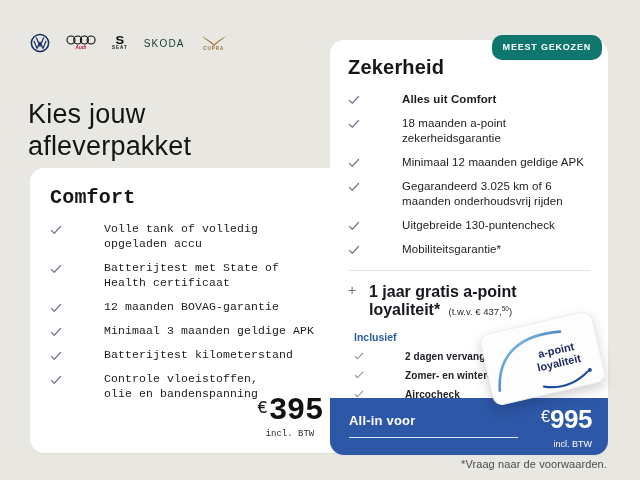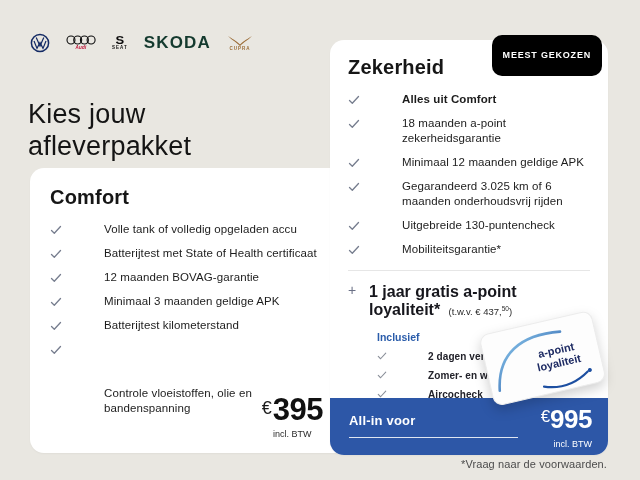--- a/index.html
+++ b/index.html
@@ -10,53 +10,53 @@
     color:#191919;
     -webkit-font-smoothing:antialiased;
   }
   
   .brand-bar{position:absolute;left:30px;top:30px;display:flex;align-items:center;gap:16px;height:26px;}
   .logo{display:flex;flex-direction:column;align-items:center;justify-content:center;gap:1px;}
   .logo-sub{font-size:4.5px;font-weight:bold;letter-spacing:1px;line-height:1;}
   .audi-sub{color:#bb0a30;letter-spacing:.2px;font-style:italic;}
   .seat-sub{color:#111;}
   .cupra-sub{color:#9a6b35;}
-  .skoda-word{font-size:17px;font-weight:bold;color:#143a2e;letter-spacing:1.2px;}
+  .skoda-word{font-size:10px;font-weight:normal;color:#143a2e;letter-spacing:1.2px;}
   .seat-s{font-size:13px;font-weight:900;color:#0d0d0d;line-height:.8;transform:scaleY(.9);}
   
   .page-title{position:absolute;left:28px;top:80px;width:210px;font-size:27px;line-height:1.2;font-weight:500;color:#141414;letter-spacing:.2px;}
   
   .card{position:absolute;background:#fff;border-radius:14px;box-shadow:0 1px 2px rgba(0,0,0,.04);}
-  .card-comfort{left:30px;top:168px;width:318px;height:285px;padding:18px 20px;box-sizing:border-box;}
+  .card-comfort{left:30px;top:168px;width:318px;height:285px;padding:18px 20px;box-sizing:border-box;font-family:Liberation Mono, monospace;}
   .card-zekerheid{left:330px;top:40px;width:278px;height:415px;padding:16px 18px;box-sizing:border-box;}
   .card-title{font-size:20px;font-weight:bold;color:#161616;margin:0 0 13px 0;letter-spacing:.2px;}
   .row{display:flex;align-items:flex-start;margin-bottom:9px;gap:33px;}
   .chk{flex:0 0 auto;width:12px;height:12px;margin:2px 9px 0 0;}
   .chk svg{display:block;}
   .row-text{font-size:11.5px;line-height:1.3;color:#1c1c1c;letter-spacing:.1px;}
   .row-text.bold{font-weight:bold;}
   .sub-row .chk{width:10px;height:10px;margin:1px 8px 0 0;}
   .sub-row{margin-bottom:6px;}
   .sub-row .row-text{font-size:10px;font-weight:bold;color:#22222a;}
   
   .price-block{position:absolute;right:25px;bottom:14px;text-align:center;}
   .price-line{white-space:nowrap;}
   .price-cur{font-size:18px;font-weight:500;color:#1a1a1a;vertical-align:6px;margin-right:1px;}
   .price-amt{font-size:31px;font-weight:bold;letter-spacing:-.5px;color:#111;}
   .price-note{font-size:9px;color:#2b2b2b;margin-top:1px;}
   
-  .badge{position:absolute;top:-5px;right:6px;background:#000000;color:#fff;font-size:9px;font-weight:bold;
-    letter-spacing:.8px;padding:16px 11px;border-radius:10px;line-height:1;}
+  .badge{position:absolute;top:-5px;right:6px;background:#0f766e;color:#fff;font-size:9px;font-weight:bold;
+    letter-spacing:.8px;padding:8px 11px;border-radius:10px;line-height:1;}
   .divider{border:0;border-top:1px solid #e6e6e6;margin:13px 0 12px 0;}
   .bonus-row{display:flex;align-items:flex-start;margin-bottom:12px;}
   .plus{flex:0 0 auto;width:12px;font-size:14px;line-height:1;color:#6a7086;margin:0 9px 0 0;font-weight:400;}
   .bonus-label{font-size:16px;font-weight:bold;color:#16161c;}
   .bonus-value{font-size:9.5px;color:#2a2a2a;font-weight:normal;margin-left:4px;}
   .bonus-value sup{font-size:6.5px;}
-  .inclusief{margin-left:29px;}
+  .inclusief{margin-left:6px;}
   .inclusief-label{font-size:10.5px;font-weight:bold;color:#2a5caa;margin-bottom:7px;}
   
   .loyalty-art{position:absolute;right:-2px;top:238px;z-index:3;filter:drop-shadow(0 5px 6px rgba(0,0,0,.18));}
   
   .zfooter{position:absolute;left:0;right:0;bottom:0;height:57px;background:#2d57a7;border-radius:0 0 14px 14px;z-index:2;margin-top:28px;}
   .zfooter-label{position:absolute;left:19px;top:15px;color:#fff;font-size:13px;font-weight:bold;letter-spacing:.2px;}
   .zfooter-line{position:absolute;left:19px;right:90px;top:39px;border-top:1px solid rgba(255,255,255,.85);}
   .zfooter-price{position:absolute;right:16px;top:6px;color:#fff;white-space:nowrap;}
   .zfooter-cur{font-size:17px;vertical-align:6px;font-weight:500;}
   .zfooter-amt{font-size:26px;font-weight:bold;letter-spacing:-.5px;}
@@ -142,21 +142,21 @@
         </svg>
       </span>
     <span class="row-text">Batterijtest kilometerstand</span>
   </div>
   <div class="row">
     <span class="chk">
         <svg width="12" height="12" viewBox="0 0 12 12">
           <path d="M1.5 6.5 L4.3 9.3 L10.5 2.5" fill="none" stroke="#767d8e" stroke-width="1.3" stroke-linecap="round" stroke-linejoin="round"></path>
         </svg>
       </span>
-    <span class="row-text" style="max-width:170px;margin-top:44px;">Controle vloeistoffen, olie en bandenspanning</span>
+    <span class="row-text" style="max-width:170px;">Controle vloeistoffen, olie en bandenspanning</span>
   </div>
 
   <div class="price-block">
     <div class="price-line">
       <span class="price-cur">€</span><span class="price-amt">395</span>
     </div>
     <div class="price-note">incl. BTW</div>
   </div>
 </div>
 

